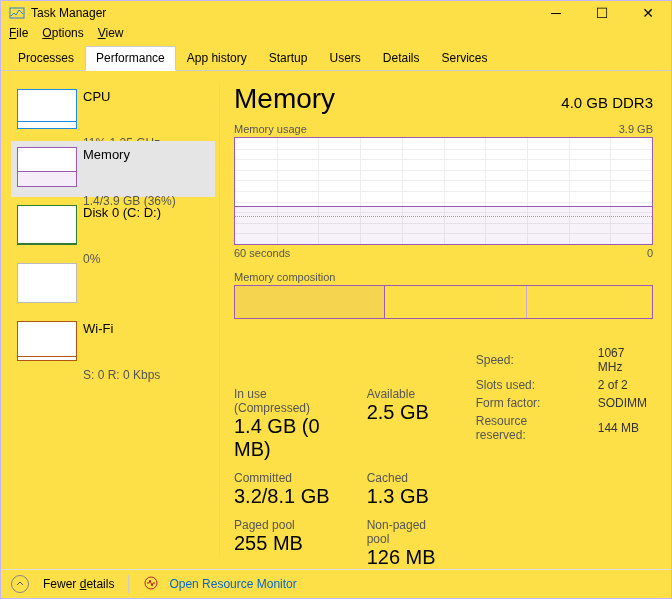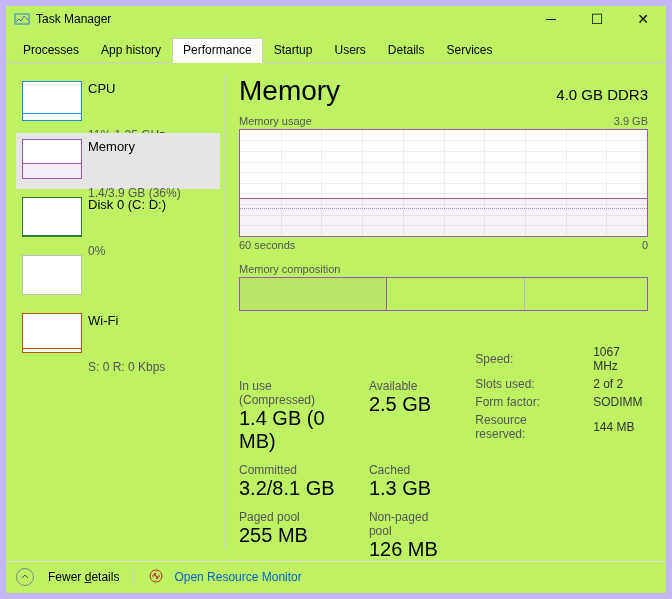--- a/index.html
+++ b/index.html
@@ -1,17 +1,17 @@
 <!DOCTYPE html>
 <html><head>
 <meta charset="utf-8">
 <style>
 * { margin: 0; padding: 0; box-sizing: border-box; font-family: "Segoe UI", Tahoma, sans-serif; }
 body { background: #fff; width: 672px; height: 599px; overflow: hidden; font-size: 12px; color: #000; }
-.window { width: 672px; height: 599px; border: 6px solid #c4b5fd; display: flex; flex-direction: column; background: #bef264; }
+.window { width: 672px; height: 599px; border: 1px solid #c4b5fd; display: flex; flex-direction: column; background: #fde047; }
 .titlebar { height: 30px; display: flex; align-items: center; padding: 0 0 0 8px; }
 .titlebar .icon { width: 16px; height: 16px; margin-right: 6px; }
 .titlebar .title { flex: 1; font-size: 12px; }
 .winbtns { display: flex; height: 100%; }
 .winbtn { width: 46px; display: flex; align-items: center; justify-content: center; font-size: 14px; color: #000; }
 .menubar { height: 20px; padding: 0 8px; display: flex; gap: 14px; align-items: center; font-size: 12px; }
 .menubar span u { text-decoration: underline; }
 .tabs { display: flex; border-bottom: 1px solid #ccc; padding: 4px 6px 0 6px; }
 .tab { padding: 4px 10px 5px 10px; border: 1px solid transparent; border-bottom: none; font-size: 12px; position: relative; top: 1px; cursor: default; }
 .tab.active { background: #fff; border-color: #ccc; border-bottom: 1px solid #fff; }
@@ -36,21 +36,21 @@
 .graph .fill2 { position: absolute; left:0; right:0; bottom:0; height: 26%; border-top: 1px dotted #b78dd1; }
 .graph-bottom-label { display: flex; justify-content: space-between; font-size: 11px; color: #555; margin-bottom: 12px; }
 .comp-label { font-size: 11px; color: #555; margin-bottom: 2px; }
 .comp { border: 1px solid #9b59b6; height: 34px; display: flex; margin-bottom: 24px; }
 .comp div:first-child { width: 36%; background: rgba(155,89,182,0.08); border-right: 1px solid #9b59b6; }
 .comp div:nth-child(2) { width: 34%; border-right: 1px solid #c7a9d9; }
 .stats { display: flex; gap: 24px; }
 .stats-left { display: grid; grid-template-columns: auto auto; column-gap: 22px; row-gap: 10px; margin-top: 44px; }
 .stat .lbl { font-size: 12px; color: #555; }
 .stat .val { font-size: 20px; font-weight: 400; }
-.stats-right { font-size: 12px; color: #333; margin-top: 7px; }
+.stats-right { font-size: 12px; color: #333; }
 .stats-right table td { padding: 1px 0; }
 .stats-right table td:first-child { color: #555; padding-right: 30px; }
 .footer { border-top: 1px solid #e0e0e0; height: 36px; display: flex; align-items: center; padding: 0 10px; gap: 14px; font-size: 12px; }
 .footer .chev { width: 18px; height: 18px; border: 1px solid #888; border-radius: 50%; display: flex; align-items: center; justify-content: center; font-size: 10px; }
 .footer .rm { color: #0066cc; display: flex; align-items: center; gap: 10px; }
 .footer .sep { width: 1px; height: 18px; background: #ccc; }
 .spark-cpu::after { content:""; position:absolute; left:0; right:0; bottom:0; height:6px; border-top:1px solid #1e88e5; }
 .spark-cpu { border-color:#1e88e5 !important; }
 .spark-mem { border-color:#9b59b6 !important; }
 .spark-mem::after { content:""; position:absolute; left:0; right:0; bottom:0; height:14px; background:rgba(155,89,182,0.1); border-top:1px solid #9b59b6; }
@@ -73,25 +73,30 @@
         </svg>
     </span>
     <span class="title">Task Manager</span>
     <div class="winbtns">
       <div class="winbtn">─</div>
       <div class="winbtn">☐</div>
       <div class="winbtn">✕</div>
     </div>
   </div>
 
+  <div class="menubar">
+    <span><u>F</u>ile</span>
+    <span><u>O</u>ptions</span>
+    <span><u>V</u>iew</span>
+  </div>
 
   <div class="tabs">
     <div class="tab">Processes</div>
+    <div class="tab active">Performance</div>
     <div class="tab">App history</div>
-    <div class="tab active">Performance</div>
     <div class="tab">Startup</div>
     <div class="tab">Users</div>
     <div class="tab">Details</div>
     <div class="tab">Services</div>
   </div>
 
   <div class="content">
 
     <div class="sidebar">
       <div class="side-item">

